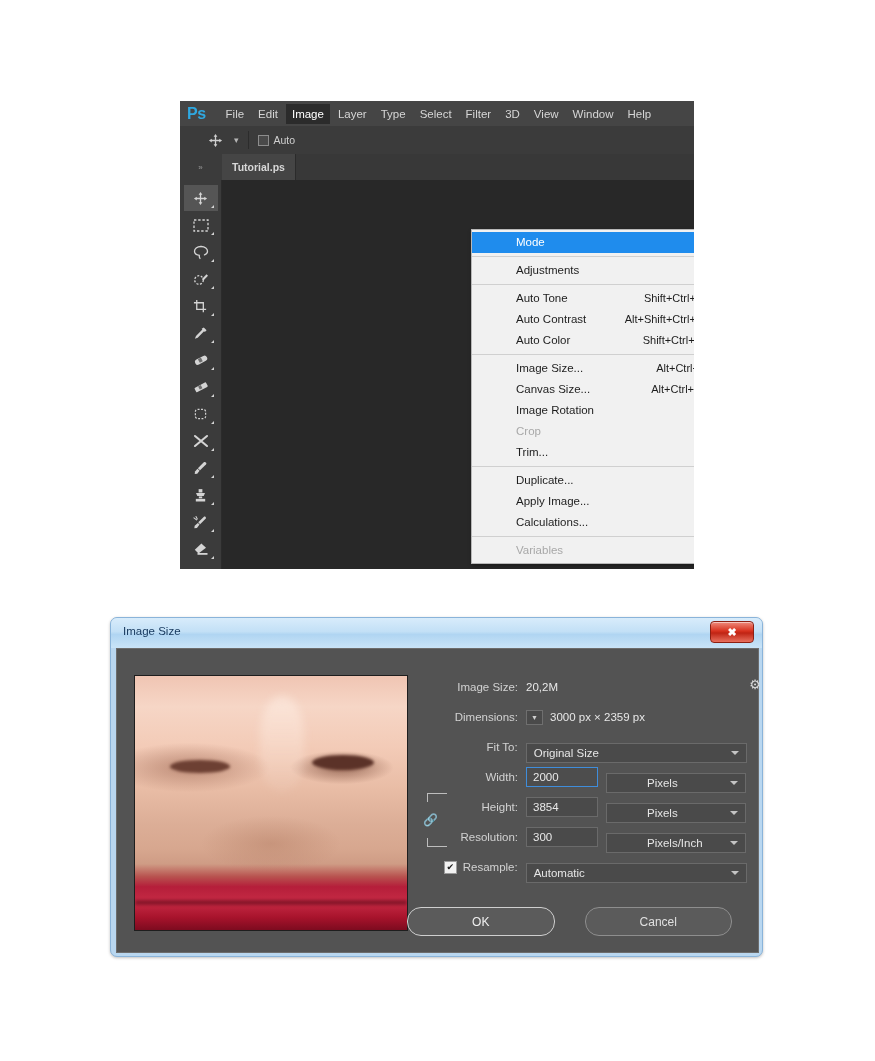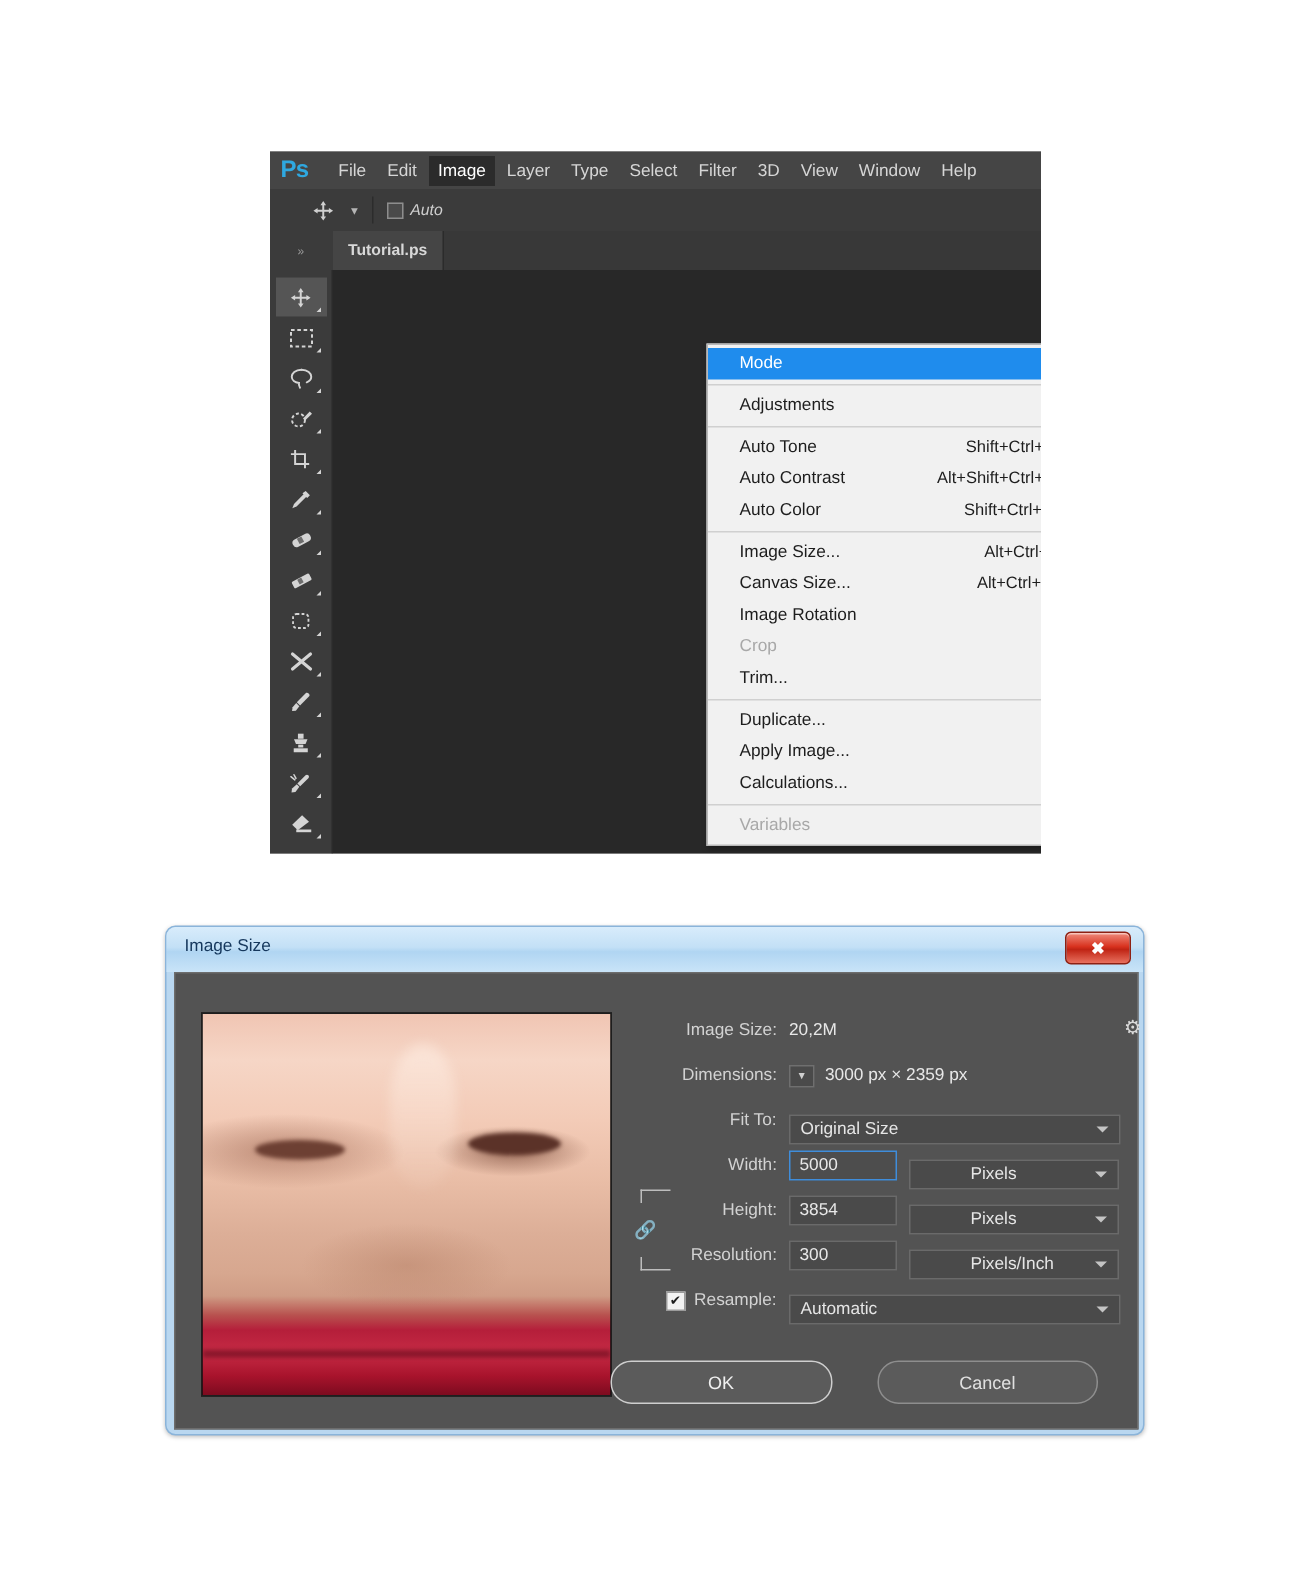--- a/index.html
+++ b/index.html
@@ -44,21 +44,21 @@
     width:26px; height:22px; margin-left:22px;
     display:flex; align-items:center; justify-content:center;
     color:#cfcfcf;
   }
   .opt-caret{ color:#b5b5b5; font-size:9px; margin-left:6px; }
   .opt-sep { width:1px; height:18px; background:#2c2c2c; margin:0 9px; }
   .opt-check-box{
     width:9px;height:9px;border:1px solid #8d8d8d;background:#4a4a4a;
     display:inline-block; margin-right:5px;
   }
-  .opt-check-label{ color:#cfcfcf; font-size:10.5px;font-style:italic; }
+  .opt-check-label{ color:#cfcfcf; font-size:10.5px; }
 
   .ps-tabstrip{
     position:absolute; left:0; top:53px; width:514px; height:26px;
     background:#383838;
   }
   .ps-doctab{
     position:absolute; left:42px; top:0; height:26px;
     background:#454545; color:#d8d8d8; font-size:10.5px; font-weight:bold;
     display:flex; align-items:center; padding:0 10px;
     border-right:1px solid #2b2b2b;
@@ -95,21 +95,21 @@
   #image-menu{
     position:absolute; left:291px; top:128px;
     width:242px; background:#f1f1f1;
     border:1px solid #b8b8b8; box-shadow:1px 2px 4px rgba(0,0,0,0.35);
     padding:2px 0 2px 0; box-sizing:border-box;
     font-size:11.5px; color:#1d1d1d;
     z-index:30;
   }
   .mi{
     position:relative; height:21px; line-height:21px;
-    padding-left:21px; padding-right:10px;
+    padding-left:44px; padding-right:10px;
     white-space:nowrap; display:flex; align-items:center;
   }
   .mi .lbl{ flex:1; }
   .mi .shortcut{ color:#1d1d1d; font-size:11px; padding-left:18px;}
   .mi.disabled .lbl, .mi.disabled .shortcut{ color:#a8a8a8; }
   .mi.highlight{ background:#1f8ced; }
   .mi.highlight .lbl{ color:#ffffff; }
   .menu-sep{ height:1px; background:#d0d0d0; margin:3px 0; }
 
   
@@ -505,21 +505,21 @@
         <div class="frow">
           <span class="flabel">Fit To:</span>
           <span class="select" style="width:222px">
             <span>Original Size</span>
             <span class="chev"></span>
           </span>
         </div>
 
         <div class="frow">
           <span class="flabel">Width:</span>
-          <span class="textbox focused">5000</span>
+          <span class="textbox focused">2000</span>
           <span class="select unit">
             <span>Pixels</span>
             <span class="chev"></span>
           </span>
         </div>
 
         <div class="frow">
           <span class="flabel">Height:</span>
           <span class="textbox">3854</span>
           <span class="select unit">

